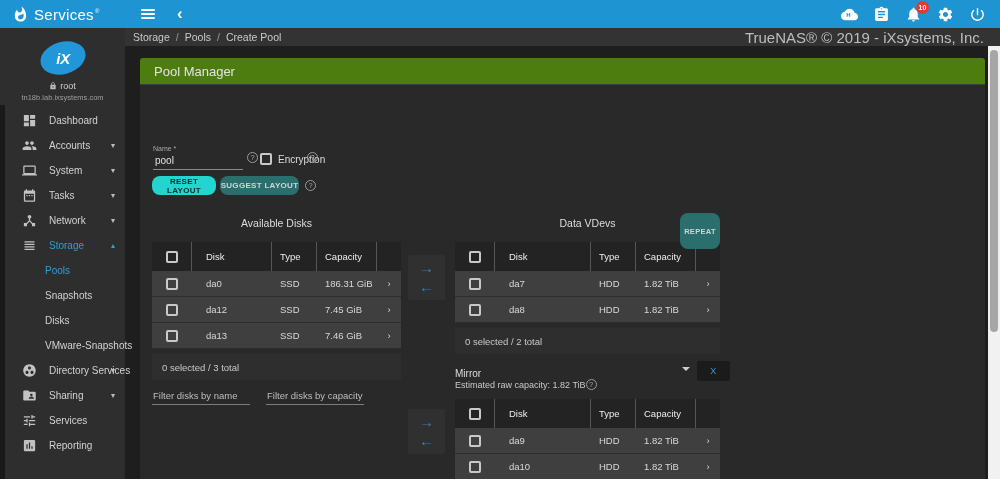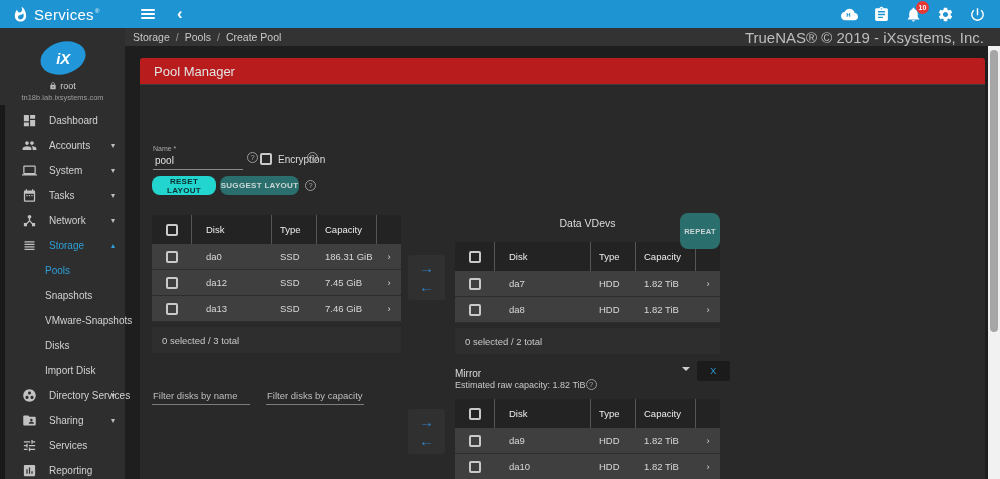--- a/index.html
+++ b/index.html
@@ -52,21 +52,21 @@
               display:flex; align-items:center; z-index:3; }
   .crumbs { display:flex; align-items:center; gap:6px; padding-left:8px; }
   .crumb { color:#c9c9c9; font-size:10.5px; cursor:pointer; }
   .crumb-sep { color:#9a9a9a; font-size:10.5px; }
   .copyright { margin-left:auto; padding-right:16px; color:#bdbdbd; font-size:15px; }
 
   
   .content { position:absolute; left:125px; top:46px; width:863px; height:433px; background:#1e1e1e; }
   .card { position:absolute; left:15px; top:12px; width:845px; height:421px; background:#292929;
           border-radius:3px 3px 0 0; overflow:hidden; }
-  .card-header { height:27px; background:#b91c1c; border-bottom:1px solid #3d3d3d;
+  .card-header { height:27px; background:#4d7c0f; border-bottom:1px solid #3d3d3d;
                  display:flex; align-items:center; padding-left:14px; }
   .card-title { color:#e3e3e3; font-size:13px; font-weight:400; }
   .card-body { position:relative; width:100%; height:393px; }
 
   .name-label { position:absolute; left:13px; top:60px; color:#a8a8a8; font-size:7px; }
   .name-input { position:absolute; left:13px; top:68px; width:90px; background:transparent; border:none;
                 border-bottom:1px solid #8a8a8a; color:#e0e0e0; font-size:10px; padding:2px 0 3px 2px;
                 font-family:inherit; outline:none; }
   .help { width:11px; height:11px; border:1px solid #9b9b9b; border-radius:50%; color:#a8a8a8;
           font-size:7.5px; display:flex; align-items:center; justify-content:center; cursor:pointer; }
@@ -249,27 +249,24 @@
         <span class="nav-label accent">Storage</span>
         <span class="caret accent">▴</span>
       </div>
       <div class="nav-item sub">
         <span class="nav-label accent">Pools</span>
       </div>
       <div class="nav-item sub">
         <span class="nav-label">Snapshots</span>
       </div>
       <div class="nav-item sub">
+        <span class="nav-label">Disks</span>
+      </div>
+      <div class="nav-item sub">
         <span class="nav-label">VMware-Snapshots</span>
-      </div>
-      <div class="nav-item sub">
-        <span class="nav-label">Disks</span>
-      </div>
-      <div class="nav-item sub">
-        <span class="nav-label">Import Disk</span>
       </div>
       <div class="nav-item">
         <span class="nav-icon">
             <svg viewBox="0 0 24 24">
               <path d="M12 2C6.48 2 2 6.48 2 12s4.48 10 10 10 10-4.48 10-10S17.52 2 12 2zM8 17.5c-1.38 0-2.5-1.12-2.5-2.5s1.12-2.5 2.5-2.5 2.5 1.12 2.5 2.5-1.12 2.5-2.5 2.5zM9.5 8c0-1.38 1.12-2.5 2.5-2.5s2.5 1.12 2.5 2.5-1.12 2.5-2.5 2.5S9.5 9.38 9.5 8zm6.5 9.5c-1.38 0-2.5-1.12-2.5-2.5s1.12-2.5 2.5-2.5 2.5 1.12 2.5 2.5-1.12 2.5-2.5 2.5z"></path>
             </svg>
           </span>
         <span class="nav-label">Directory Services</span>
         <span class="caret">▾</span>
       </div>
@@ -324,20 +321,21 @@
         <span class="help help-1">?</span>
         <span class="cb enc-check"></span>
         <span class="enc-label">Encryption</span>
         <span class="help help-2">?</span>
 
         <button class="btn btn-reset">RESET LAYOUT</button>
         <button class="btn btn-suggest">SUGGEST LAYOUT</button>
         <span class="help help-3">?</span>
 
         <div class="left-col">
+          <div class="section-title">Available Disks</div>
           <div>
             <div class="thead">
               <div class="cell c-check">
                   <span class="cb"></span>
                 </div>
               <div class="cell c-disk">Disk</div>
               <div class="cell c-type">Type</div>
               <div class="cell c-cap">Capacity</div>
               <div class="cell c-chev"></div>
             </div>

